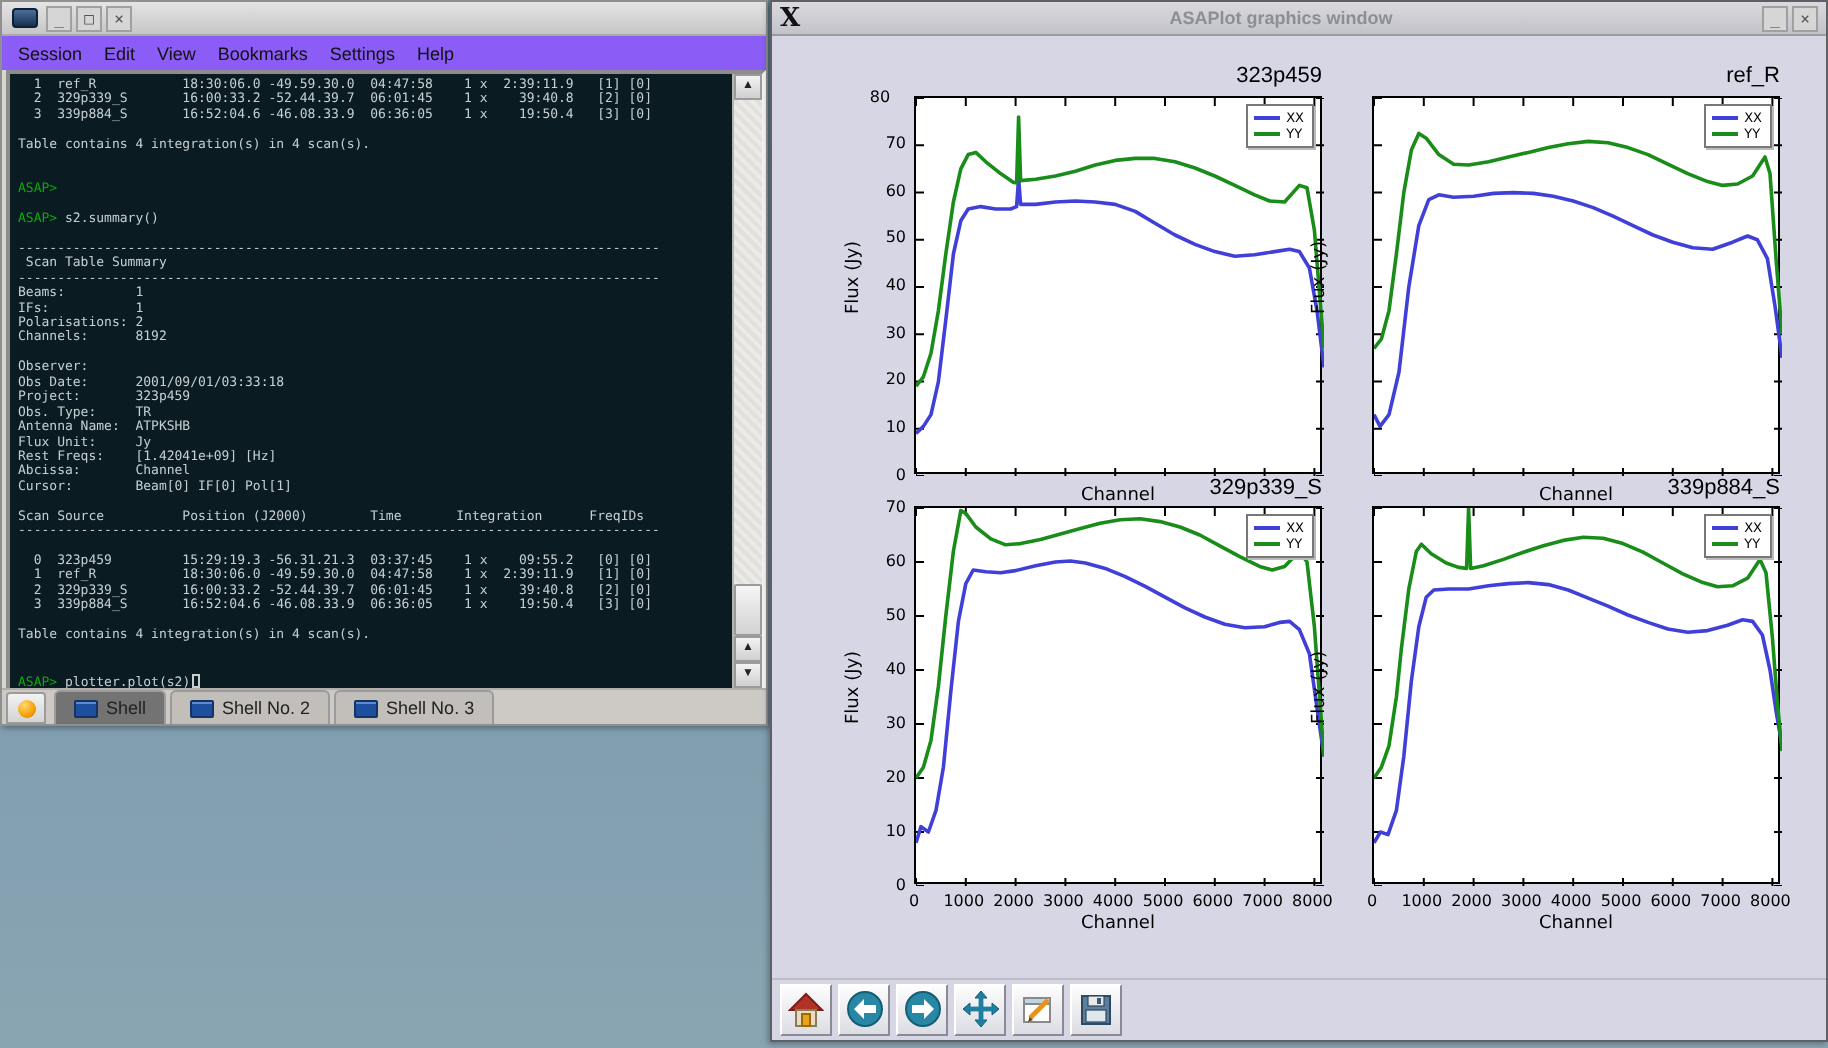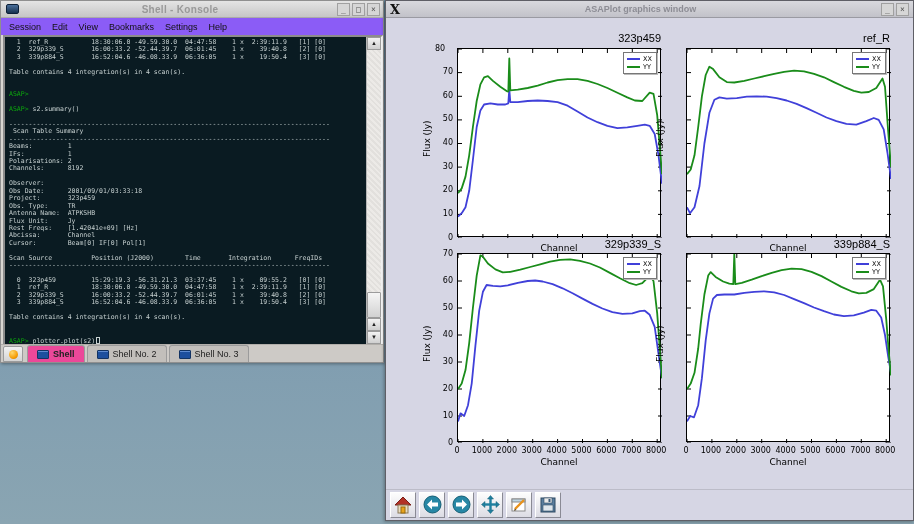--- a/index.html
+++ b/index.html
@@ -33,21 +33,21 @@
     font-size:6px; text-align:center; line-height:11px; color:#222; }
   .strack { flex:1; background:repeating-linear-gradient(45deg,#eceae7 0 2px,#e2e0dd 2px 4px); }
   .sthumb { height:26px; background:linear-gradient(#f5f5f5,#d2d2d2); border:1px solid #9b9b9b; border-radius:1px; }
   .tabbar { position:absolute; left:0; bottom:0; width:100%; height:18px; background:#cdcac6;
     border-top:1px solid #b2afab; display:flex; align-items:flex-end; }
   .newtab { width:20px; height:16px; margin:0 4px 0 2px; background:linear-gradient(#f2f2f2,#d4d4d4);
     border:1px solid #9b9b9b; border-radius:2px 2px 0 0; display:flex; align-items:center; justify-content:center; }
   .ball { width:9px; height:9px; border-radius:50%; background:radial-gradient(circle at 35% 30%, #ffd86e, #f59a00 65%, #b36b00); }
   .tab { height:17px; display:flex; align-items:center; gap:4px; padding:0 9px; font-size:9px; color:#222;
     border:1px solid #9b9b9b; border-bottom:none; border-radius:3px 3px 0 0; background:#c2bfbb; margin-right:2px; }
-  .tab.active { background:#ec4899; font-weight:bold; }
+  .tab.active { background:#737373; font-weight:normal; }
   .monicon { width:12px; height:9px; background:#1d4f9e; border:1px solid #123363; border-radius:1px;
     box-shadow:inset 0 1px 0 #5d8ad0; }
 
   
   #plotwin { position:absolute; left:385px; top:0; width:529px; height:521px;
     background:#d6d6e4; border:1px solid #5f5f66; box-shadow:-1px 1px 3px rgba(0,0,0,.3); }
   .ptitle { height:17px; background:linear-gradient(#d9d9de,#c2c2c9); border-bottom:1px solid #9a9aa2;
     display:flex; align-items:center; padding:0 4px; }
   .xicon { font-family:"DejaVu Serif",serif; font-size:13px; font-weight:bold; color:#111; line-height:15px; }
   .ptext { flex:1; text-align:center; font-size:9px; color:#8d8d95; font-weight:bold; }
@@ -71,21 +71,20 @@
     border-color:#fff #8a8a94 #8a8a94 #fff; display:flex; align-items:center; justify-content:center; }
 </style>
 </head>
 <body>
 
 <div id="desktop">
 
   <div id="konsole">
     <div class="ktitle">
       <div class="kicon"></div>
-      <div class="ktext">Shell - Konsole</div>
       <div class="winbtns">
         <div class="wbtn">_</div>
         <div class="wbtn">□</div>
         <div class="wbtn">×</div>
       </div>
     </div>
     <div class="menubar">
       <span>Session</span>
       <span>Edit</span>
       <span>View</span>

